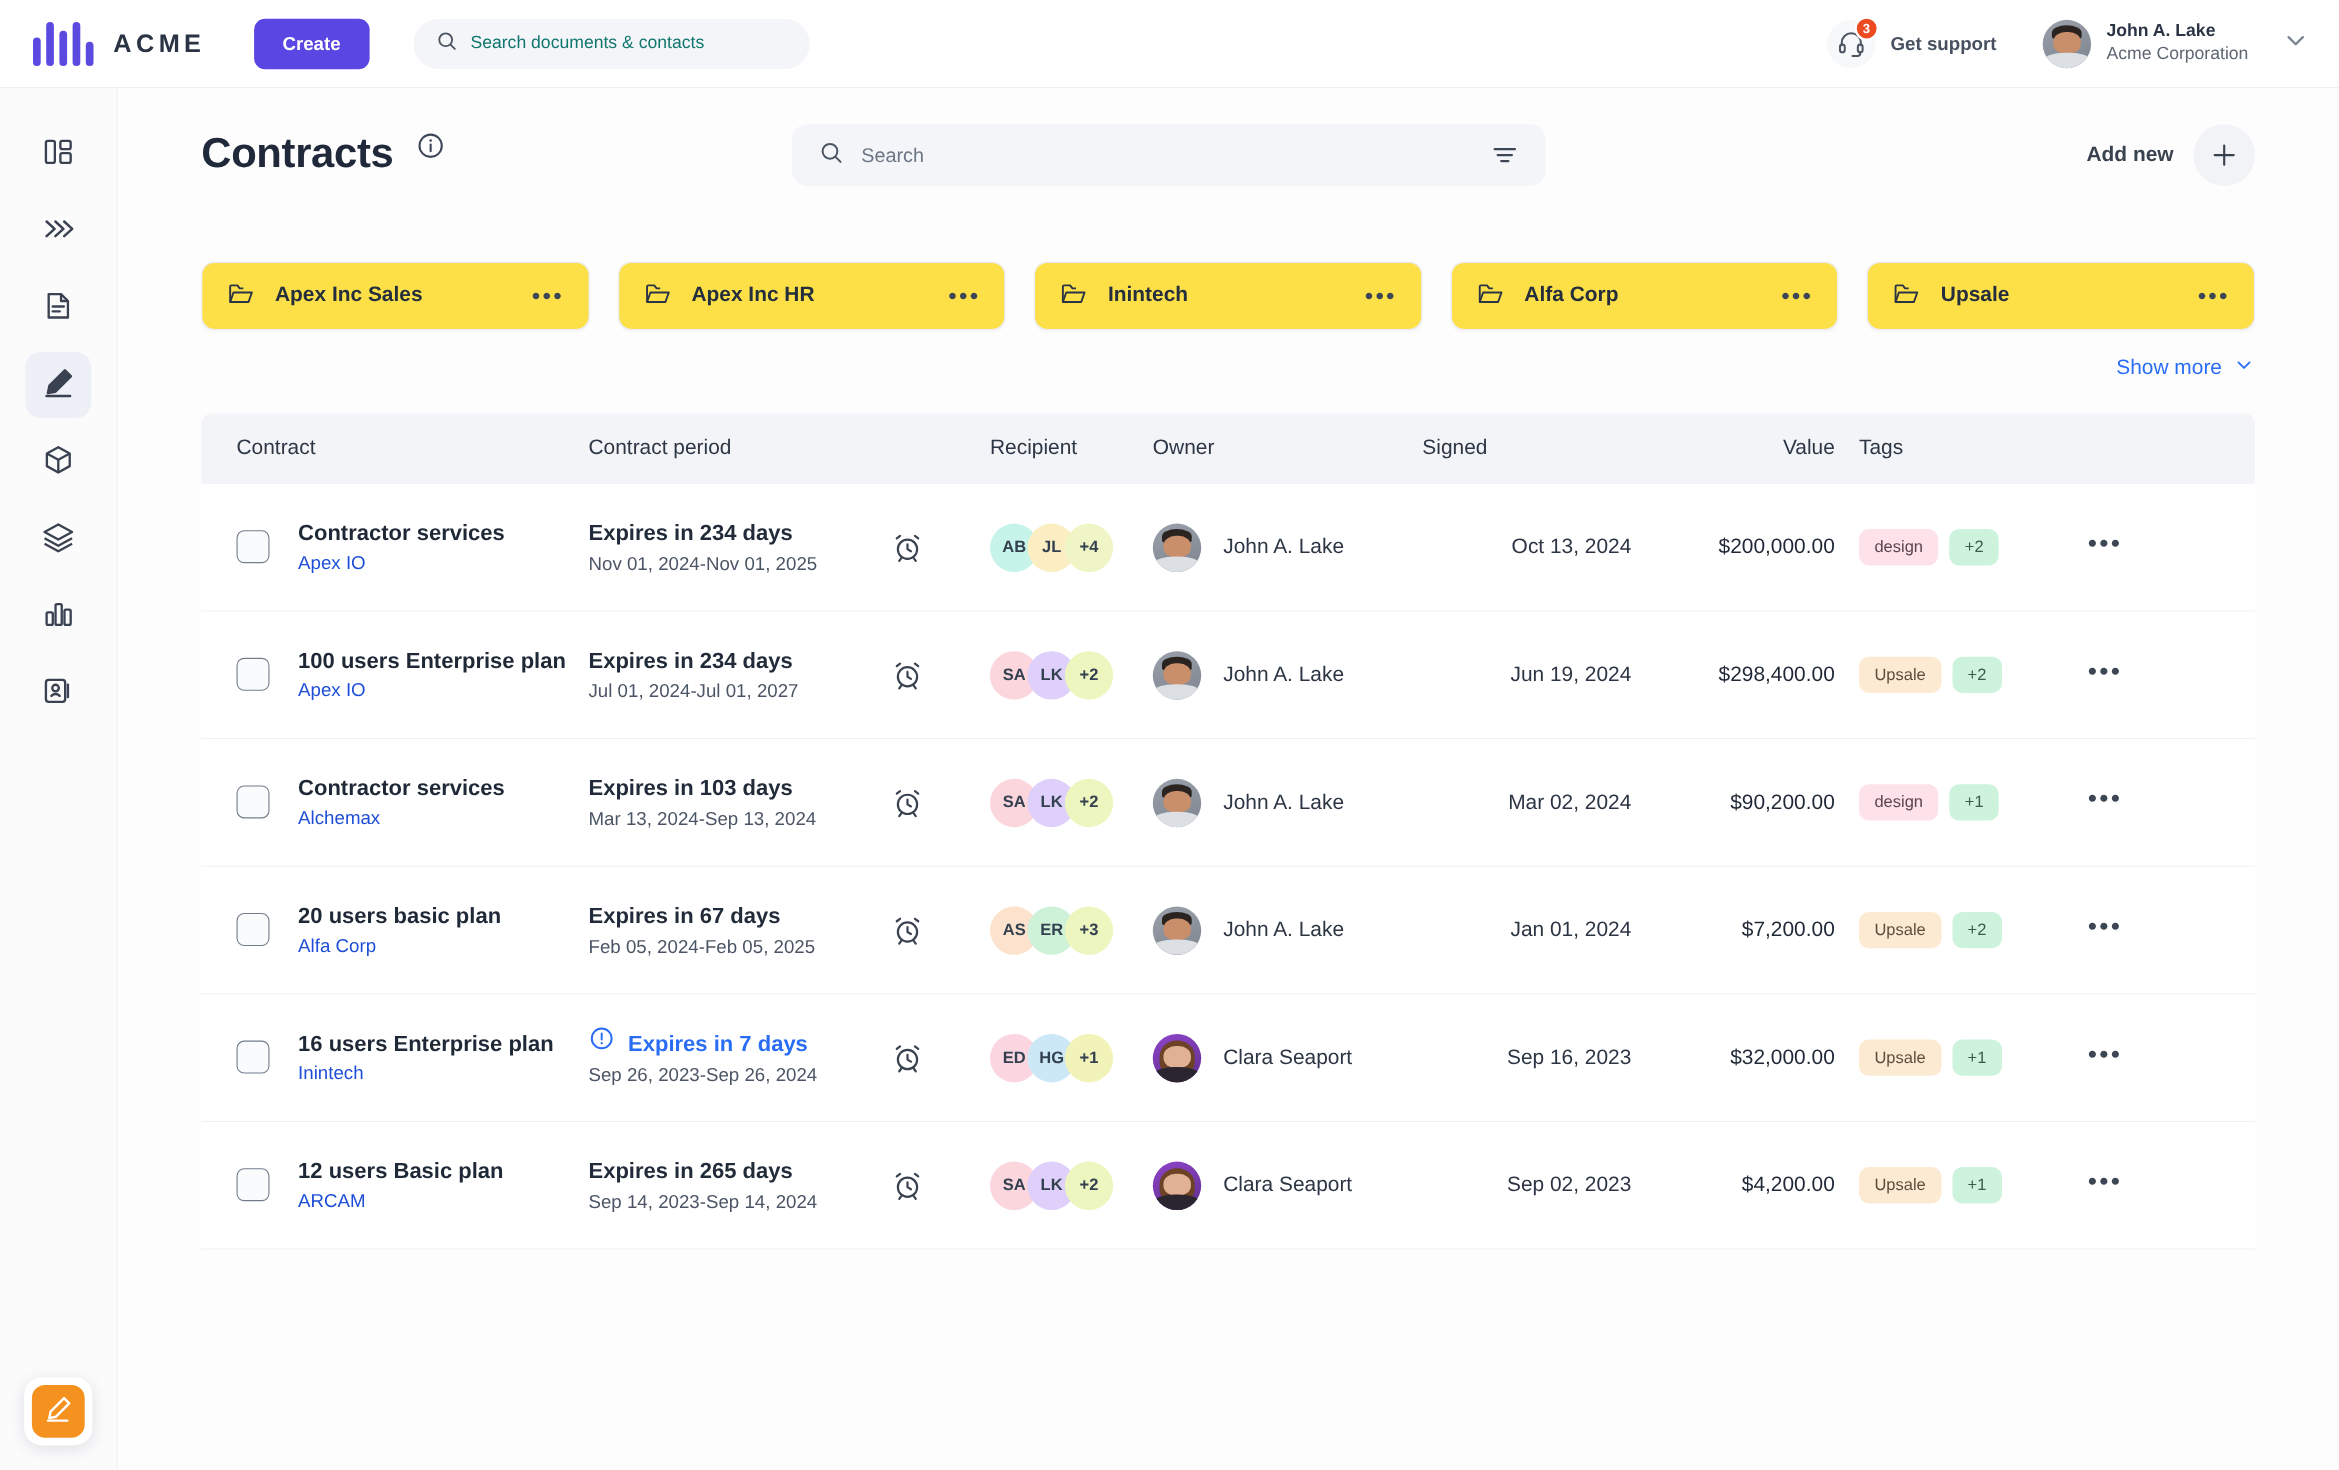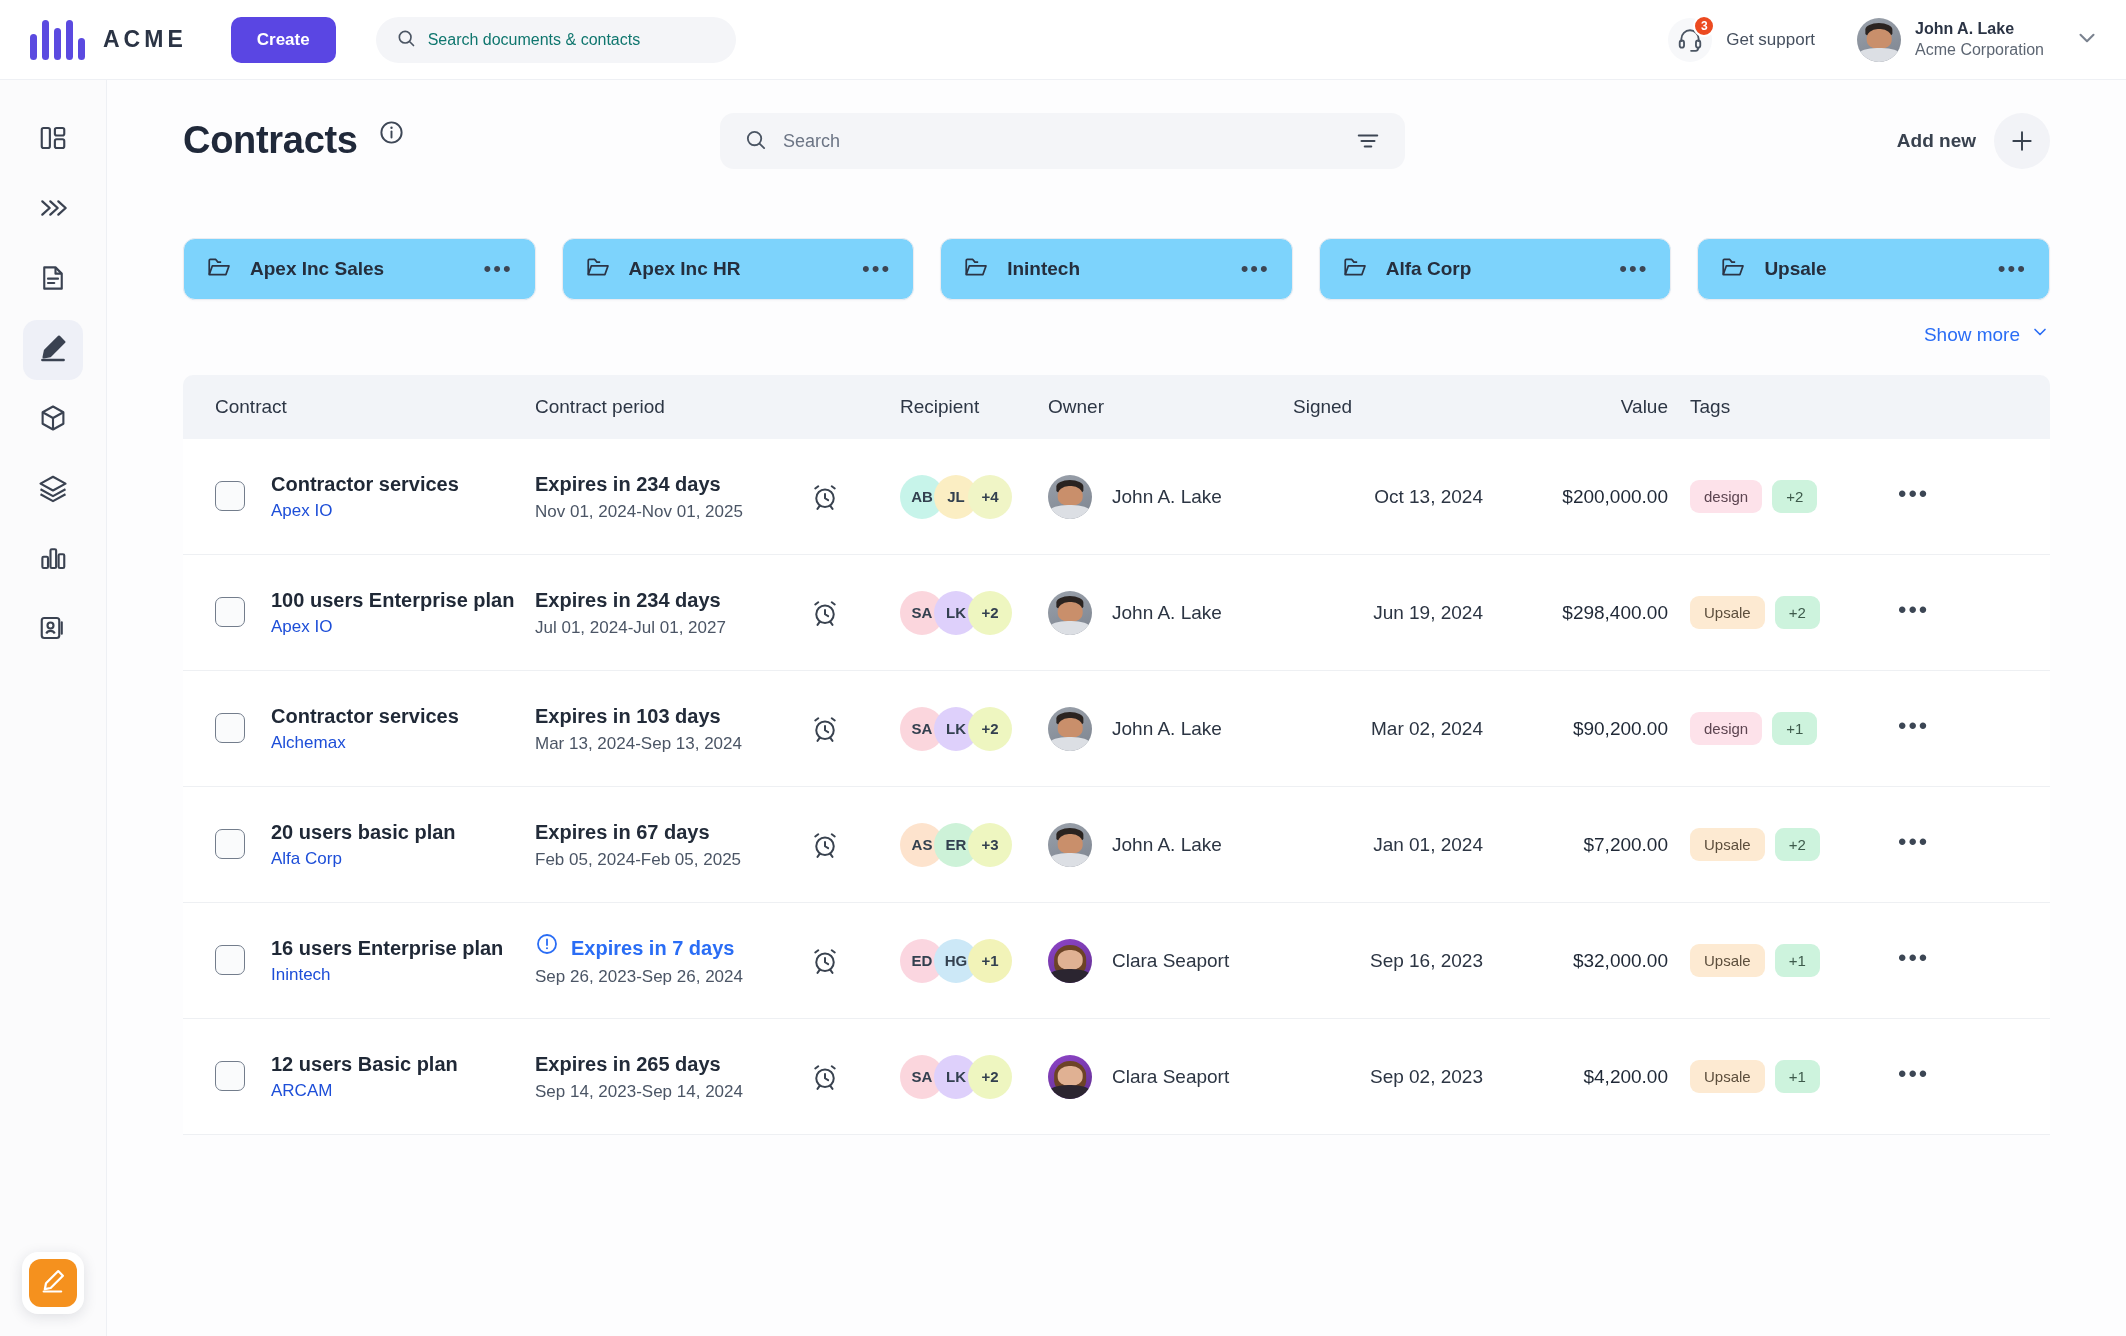--- a/index.html
+++ b/index.html
@@ -58,21 +58,21 @@
     background: #f7f8fa; border-radius: 50%;
     display:flex; align-items:center; justify-content:center; }
   .badge {
     position: absolute; top: -3px; right: -3px;
     background: #ec4a20; color: #fff;
     font-size: 12px; font-weight: 700;
     min-width: 22px; height: 22px; border-radius: 11px;
     display: flex; align-items: center; justify-content: center;
     border: 2px solid #fff;
   }
-  .support-label { font-size: 17px; color: #46505f; font-weight: 400; }
+  .support-label { font-size: 17px; color: #46505f; font-weight: 700; }
   .user-chip { display: flex; align-items: center; gap: 14px; margin-left: 30px; cursor: pointer; }
   .avatar-photo {
     width: 44px; height: 44px; border-radius: 50%;
     background: #8a8f99; position: relative; overflow: hidden; flex: 0 0 auto;
   }
   .avatar-photo.male { background: linear-gradient(160deg,#9aa1ab 0%, #7d848f 100%); }
   .avatar-photo.female { background: linear-gradient(160deg,#8e44c8 0%, #5f2f8e 100%); }
   .avatar-photo .face {
     position:absolute; left:50%; top:26%; transform:translateX(-50%);
     width: 56%; height: 46%; border-radius: 45%;
@@ -164,21 +164,21 @@
   .total-value {
     padding: 0 76px; font-size: 19px; color: #4d5663; margin-top: -14px;
   }
 
   
   .folders {
     display: flex; gap: 26px; padding: 0 76px; margin-top: 38px;
   }
   .folder-chip {
     flex: 1 1 0; height: 62px;
-    background: #7dd3fc; border: 1px solid #eaecf1; border-radius: 12px;
+    background: #fde047; border: 1px solid #eaecf1; border-radius: 12px;
     display: flex; align-items: center; padding: 0 22px; gap: 18px;
     cursor: pointer;
     box-shadow: 0 1px 2px rgba(30,40,60,.03);
   }
   .folder-name { font-size: 19px; font-weight: 600; color: #252e3d; }
   .dots { margin-left: auto; letter-spacing: 2px; color: #3c4654; font-size: 22px;
           line-height: 0; cursor: pointer; }
 
   .show-more-row { padding: 0 76px; margin-top: 22px; display: flex; justify-content: flex-end; }
   .show-more { display: flex; align-items: center; gap: 10px;

